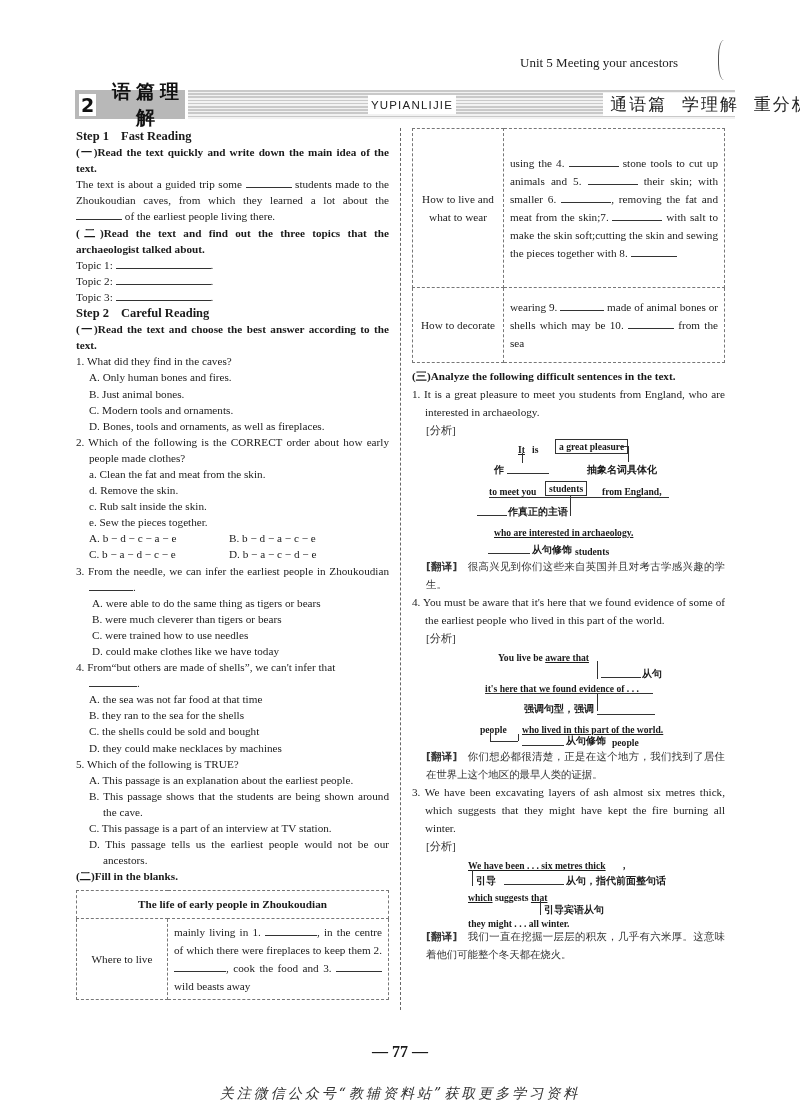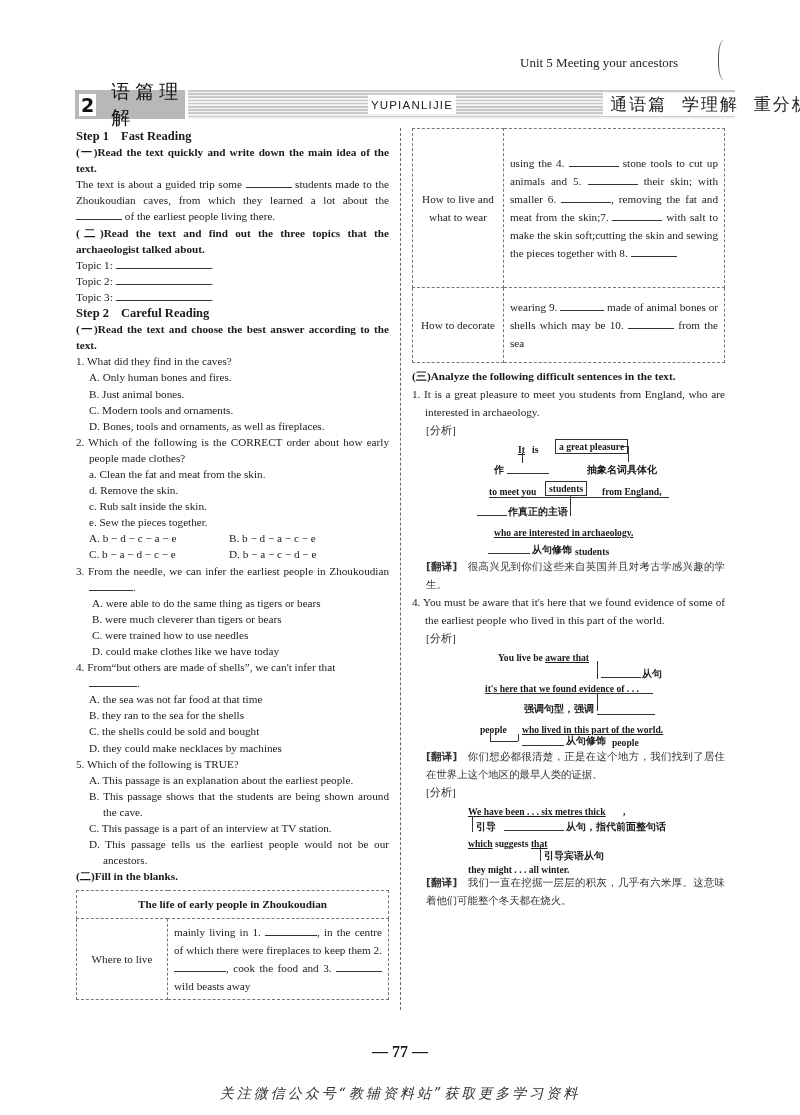--- a/index.html
+++ b/index.html
@@ -8,22 +8,22 @@
   .abs { position: absolute; }
   .running-head { left: 520px; top: 55px; font-size: 13px; color: #222; }
   .bracket-deco { left: 718px; top: 38px; width: 14px; height: 40px; border-left: 1.5px solid #555;
                   border-radius: 40% 0 0 40%; transform: scaleY(1); }
   
   .band { left: 75px; top: 90px; width: 660px; height: 29px; }
   .band-title { position: absolute; left: 0; top: 0; width: 110px; height: 29px; background: #b8b8b8;
                 display: flex; align-items: center; padding-left: 4px; box-sizing: border-box; }
   .band-num { background: #fff; color: #111; font-family: "DejaVu Sans", sans-serif; font-weight: bold;
               font-size: 19px; padding: 0 2px; line-height: 22px; }
-  .band-cn { font-family: "DejaVu Sans", sans-serif; font-weight: normal; font-size: 19px; letter-spacing: 5px;
-             color: #111; margin-left: 15px; }
+  .band-cn { font-family: "DejaVu Sans", sans-serif; font-weight: bold; font-size: 19px; letter-spacing: 5px;
+             color: #111; margin-left: 15px; text-align: center; }
   .band-stripes { position: absolute; left: 113px; top: 0; right: 0; height: 29px;
                   background: repeating-linear-gradient(to bottom, #c9c9c9 0px, #c9c9c9 1.6px, #f2f2f2 1.6px, #f2f2f2 3.2px); }
   .band-pinyin { position: absolute; left: 180px; top: 5px; width: 88px; height: 19px; background: #fff;
                  font-family: Liberation Sans, sans-serif; font-size: 11.5px; letter-spacing: 1.2px;
                  display: flex; align-items: center; justify-content: center; color: #222; }
   .band-slogan { position: absolute; left: 415px; top: 3px; width: 215px; height: 23px; background: #fff;
                  font-family: "DejaVu Sans", sans-serif; font-size: 17px; letter-spacing: 2px;
                  display: flex; align-items: center; justify-content: space-around; color: #222; }
   
   .col-left { left: 76px; top: 128px; width: 313px; line-height: 16.1px; }
@@ -240,20 +240,21 @@
     <span class="line" style="left:78px;top:94px;width:28px;"></span>
     <span class="vline" style="left:106px;top:87px;height:7px;"></span>
     <span class="line" style="left:110px;top:98px;width:42px;"></span>
     <span class="t cn" style="left:154px;top:85px;">从句修饰</span>
     <span class="t" style="left:200px;top:87px;">people</span>
   </div>
   <div class="trans">
     <span class="tag">[翻译]</span><span>你们想必都很清楚，正是在这个地方，我们找到了居住在世界上这个地区的最早人类的证据。</span>
   </div>
 
+  <div class="q">3. We have been excavating layers of ash almost six metres thick, which suggests that they might have kept the fire burning all winter.</div>
   <div class="analyze-label">[分析]</div>
   <div class="diagram" style="height:72px;">
     <span class="t ul" style="left:56px;top:2px;">We have been . . . six metres thick</span>
     <span class="t" style="left:211px;top:2px;">,</span>
     <span class="vline" style="left:60px;top:15px;height:16px;"></span>
     <span class="t cn" style="left:64px;top:17px;">引导</span>
     <span class="line" style="left:92px;top:29px;width:60px;"></span>
     <span class="t cn" style="left:154px;top:17px;">从句，指代前面整句话</span>
     <span class="t" style="left:56px;top:34px;"><span class="ul">which</span><span> suggests </span><span class="ul">that</span></span>
     <span class="vline" style="left:128px;top:46px;height:14px;"></span>

